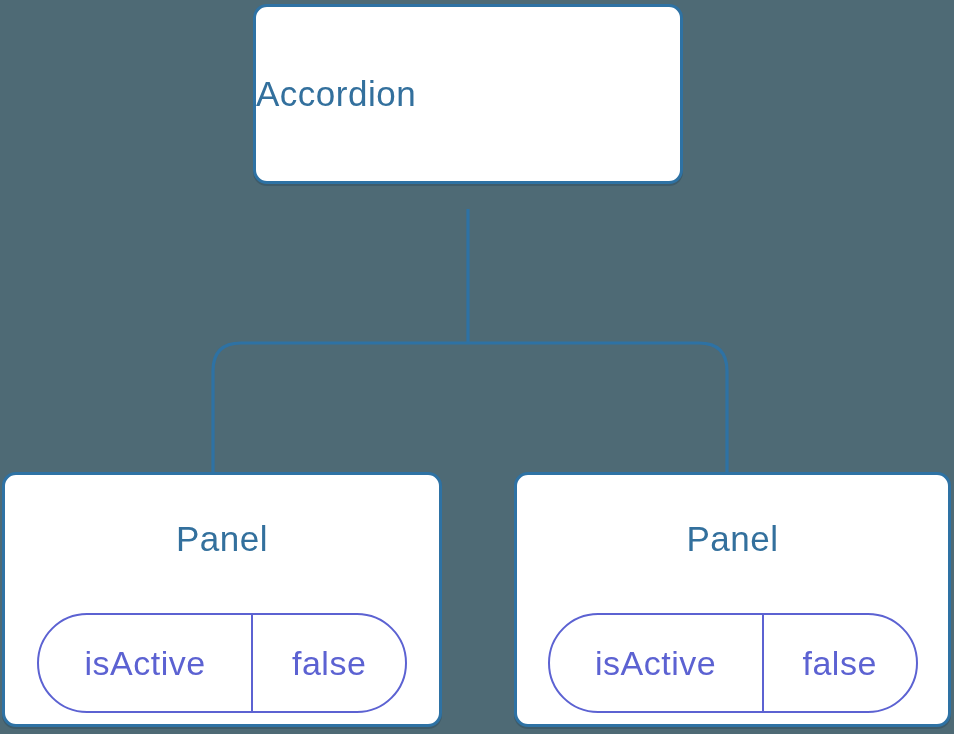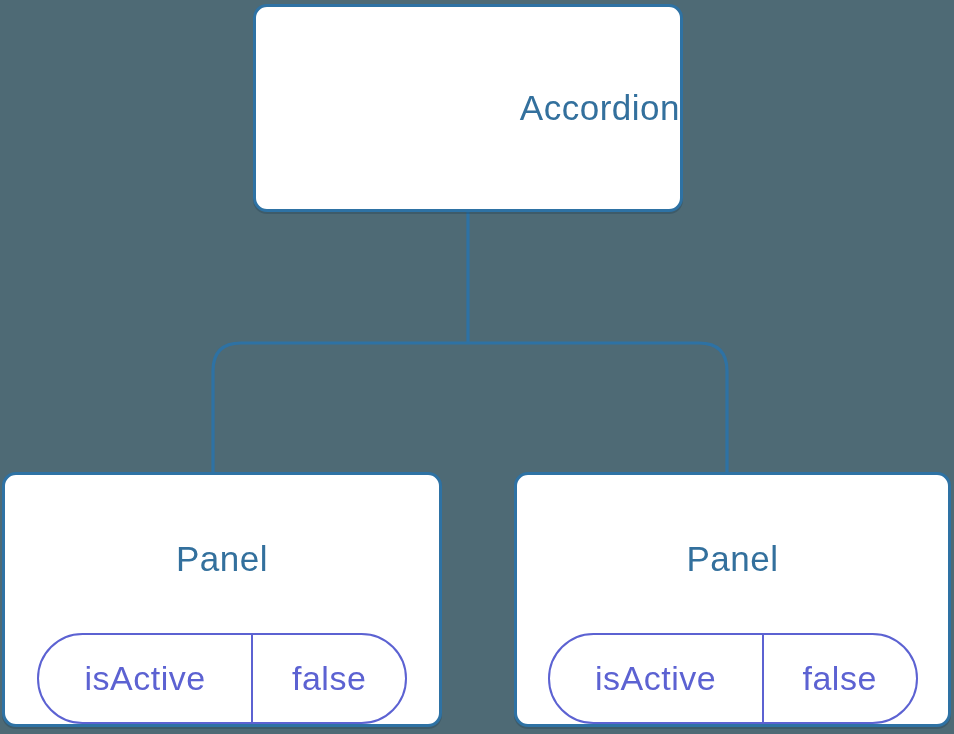--- a/index.html
+++ b/index.html
@@ -42,32 +42,32 @@
     color: var(--node-text);
     font-size: 35px;
     font-weight: 500;
     letter-spacing: 0.5px;
     line-height: 40px;
     text-align: center;
     display: block;
   }
   .node-root {
     left: 253px; top: 4px;
-    width: 430px; height: 208px;
+    width: 430px; height: 180px;
     display: flex;
     align-items: center;
-    justify-content: flex-end;
+    justify-content: flex-start;
   }
   .node-panel {
     top: 472px;
     height: 255px;
     display: flex;
     flex-direction: column;
     align-items: center;
-    padding-top: 64px;
+    padding-top: 44px;
   }
   .node-panel-left  { left: 2px;   width: 440px; }
   .node-panel-right { left: 514px; width: 437px; }
   .state-pill {
     margin-top: 54px;
     width: 370px;
     height: 100px;
     border: 2.5px solid var(--state-accent);
     border-radius: 50px;
     display: flex;

